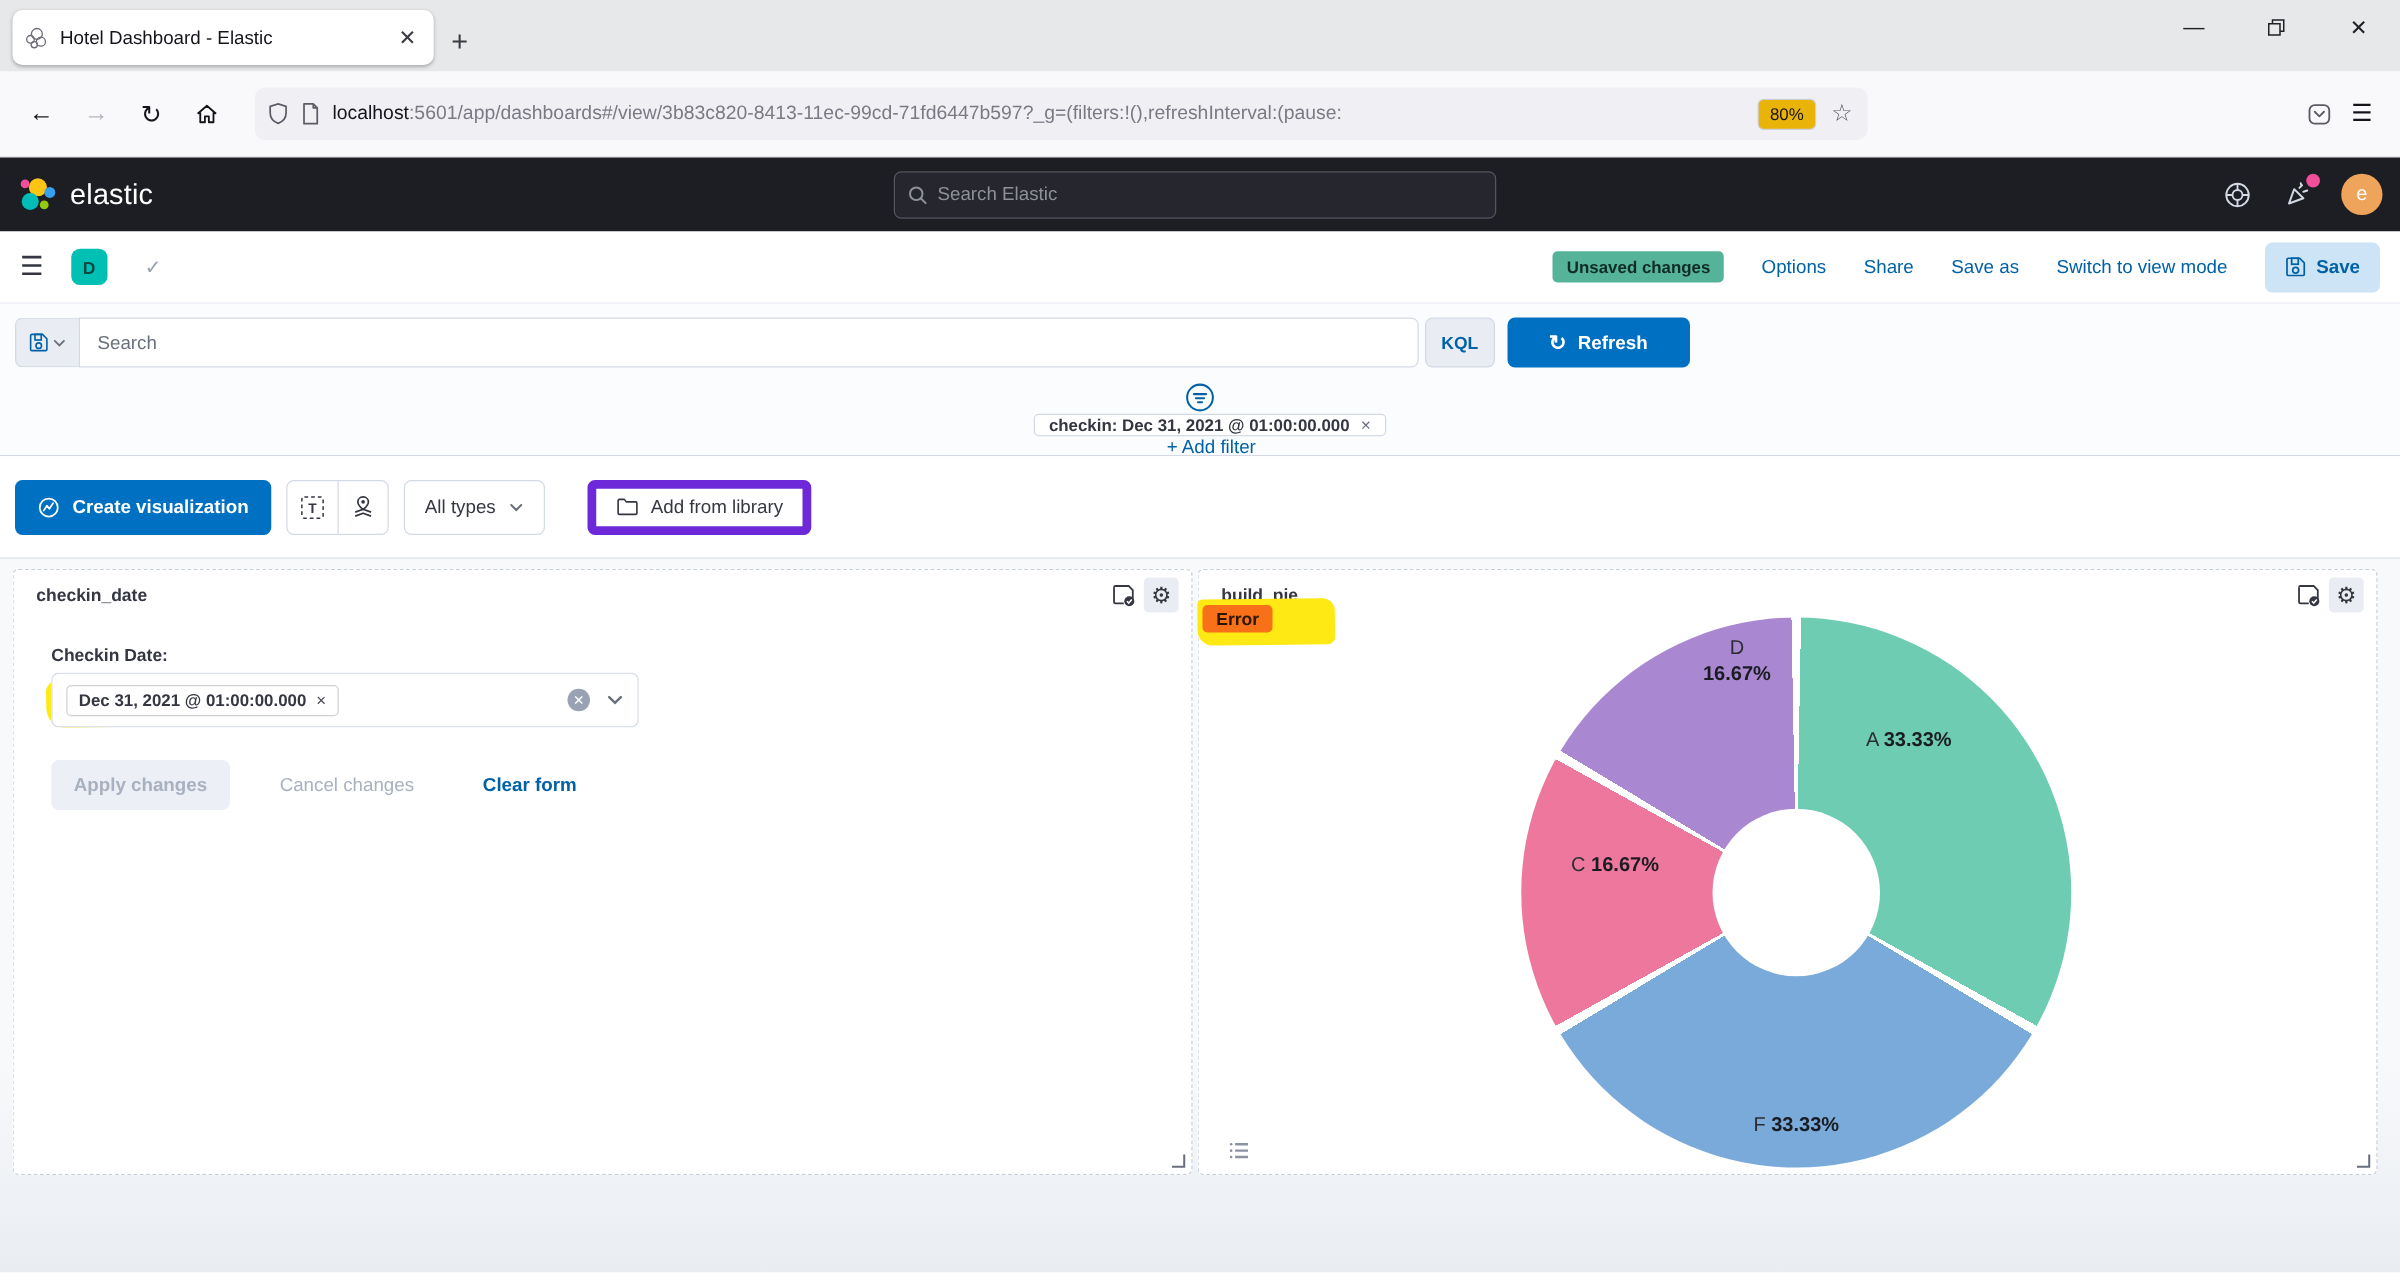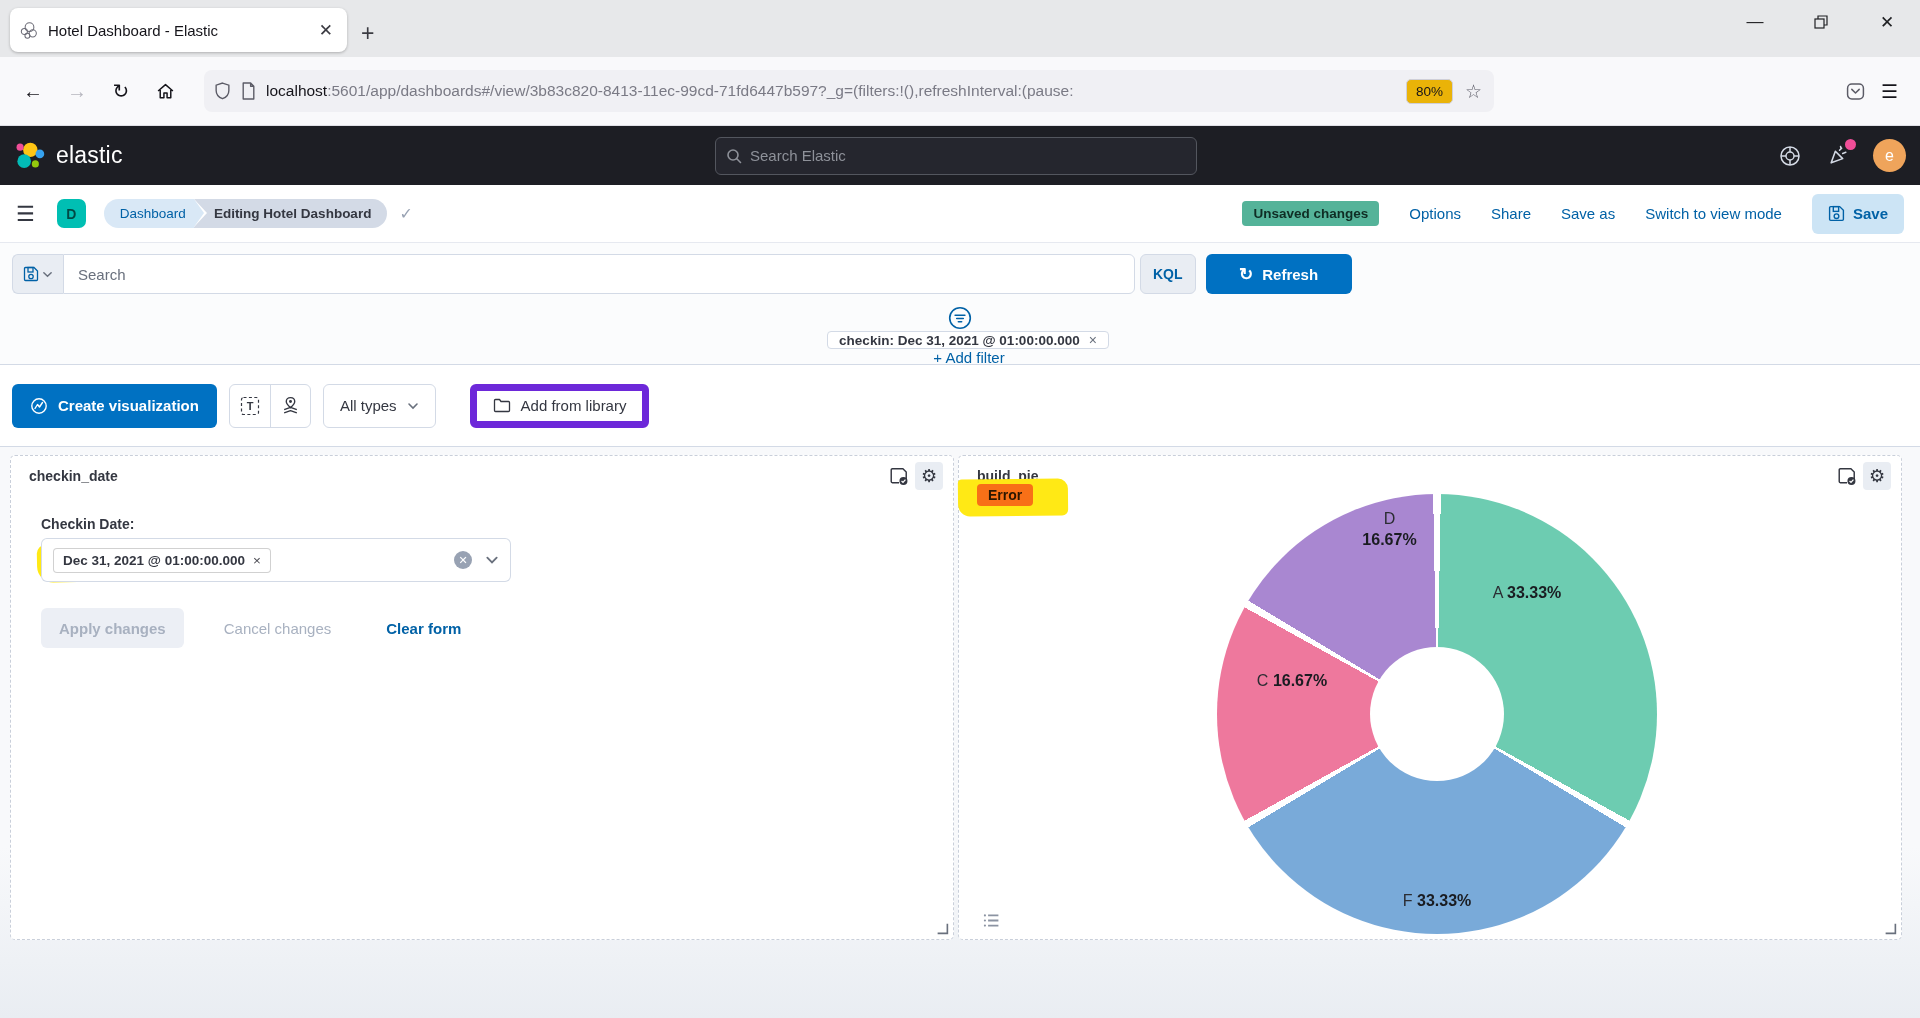--- a/index.html
+++ b/index.html
@@ -117,35 +117,35 @@
   .token .x { font-weight:400; color:#4a4a52; }
   .combo-right { margin-left:auto; display:flex; align-items:center; gap:13px; }
   .clear-circle { width:18px; height:18px; border-radius:50%; background:#98A2B3; color:#fff; font-size:11px; display:flex; align-items:center; justify-content:center; }
   .form-actions { position:absolute; left:30px; top:152px; display:flex; align-items:center; }
   .apply-btn { height:40px; background:#ECEFF5; border-radius:6px; color:#A8B1C0; font-size:15px; font-weight:600; display:flex; align-items:center; padding:0 18px; }
   .cancel-btn { margin-left:40px; color:#A8B1C0; font-size:15px; font-weight:500; }
   .clear-btn { margin-left:55px; color:#0061A6; font-size:15px; font-weight:600; }
 
   
   .error-hl { position:absolute; left:-1px; top:23px; width:110px; height:37px; background:#FFE915; border-radius:4px 10px 6px 12px; transform:rotate(-.6deg); }
-  .error-badge { position:absolute; left:18px; top:28px; background:#F87017; color:#2b1600; font-size:14px; font-weight:600;
+  .error-badge { position:absolute; left:3px; top:28px; background:#F87017; color:#2b1600; font-size:14px; font-weight:600;
                  border-radius:4px; padding:3px 11px; }
   .donut { position:absolute; left:258px; top:38px; width:440px; height:440px; border-radius:50%;
            background:conic-gradient(from 0deg,
              #fff 0deg 1deg,
              #6DCCB1 1deg 119deg,  #fff 119deg 121deg,
              #79AAD9 121deg 239deg, #fff 239deg 241deg,
              #EE789D 241deg 299deg, #fff 299deg 301deg,
              #A987D1 301deg 359deg, #fff 359deg 360deg); }
   .donut::after { content:""; position:absolute; left:153px; top:153px; width:134px; height:134px; border-radius:50%; background:#fff; }
   .slice-label { position:absolute; font-size:16px; color:#2b2d33; white-space:nowrap; text-align:center; }
   .slice-label b { color:#1a1c21; }
   .lbl-d { left:120px; top:14px; width:105px; line-height:21px; }
   .lbl-a { left:250px; top:90px; width:120px; }
-  .lbl-c { left:15px;  top:178px; width:120px; }
+  .lbl-c { left:15px;  top:190px; width:120px; }
   .lbl-f { left:160px; top:398px; width:120px; }
   .legend-btn { position:absolute; left:24px; bottom:10px; }
 
   svg { display:block; }
 </style>
 </head>
 <body>
 
 <div class="screen">
 
@@ -247,24 +247,20 @@
           </svg>
         <span class="notif-dot"></span>
       </span>
       <span class="avatar">e</span>
     </div>
   </div>
 
   <div class="crumb-row">
     <span class="burger">☰</span>
     <span class="space-badge">D</span>
-    <div class="crumbs">
-      <span class="crumb1">Dashboard</span>
-      <span class="crumb2">Editing Hotel Dashboard</span>
-    </div>
     <span class="crumb-check">✓</span>
     <div class="crumb-actions">
       <span class="unsaved">Unsaved changes</span>
       <span class="hdr-link">Options</span>
       <span class="hdr-link">Share</span>
       <span class="hdr-link">Save as</span>
       <span class="hdr-link">Switch to view mode</span>
       <span class="save-btn">
         <svg width="17" height="17" viewBox="0 0 16 16">
             <path d="M1.5 2.5 A1 1 0 0 1 2.5 1.5 H11 L14.5 5 V13.5 A1 1 0 0 1 13.5 14.5 H2.5 A1 1 0 0 1 1.5 13.5 Z" fill="none" stroke="#0061A6" stroke-width="1.3"></path>

